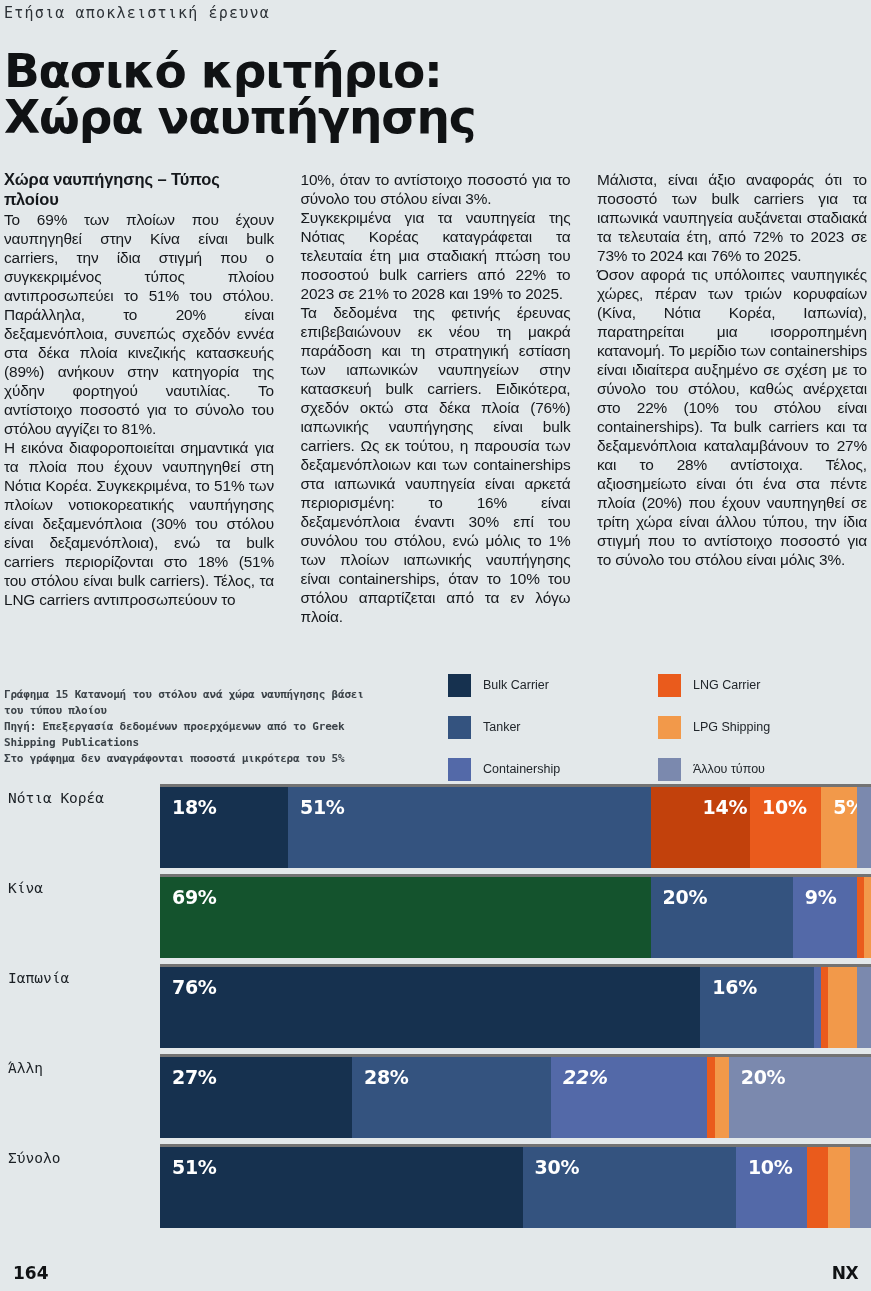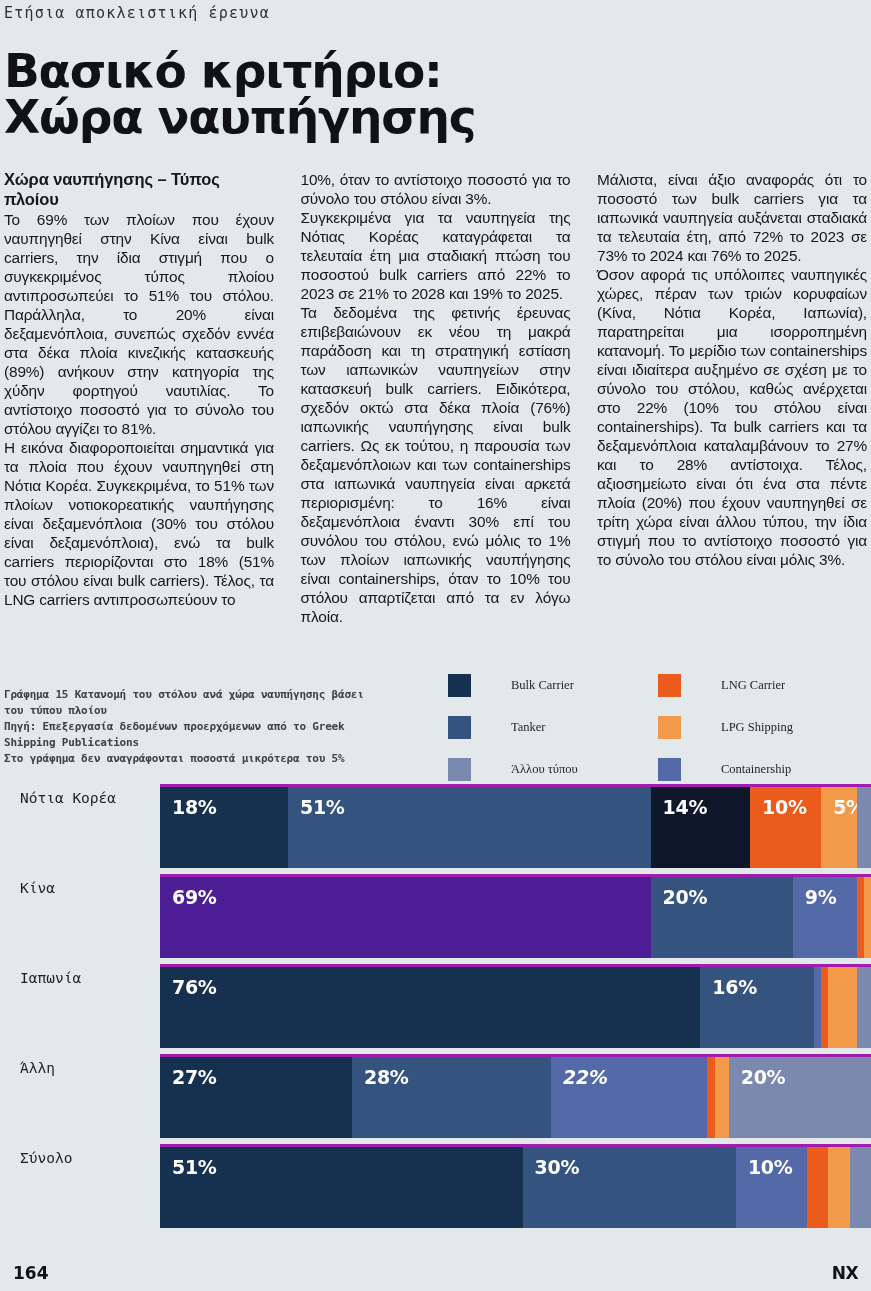--- a/index.html
+++ b/index.html
@@ -76,26 +76,25 @@
     display: flex;
     align-items: center;
     gap: 12px;
   }
   .legend-swatch {
     width: 23px;
     height: 23px;
     flex: 0 0 auto;
   }
   .legend-label {
-    font-family: Liberation Serif, serif;
+    font-family: Liberation Sans, sans-serif;
     font-size: 12.5px;
     color: #21262b;
     letter-spacing: 0px;
     white-space: nowrap;
-    margin-left: 28px;
   }
 
   
   .caption {
     position: absolute;
     left: 4px;
     top: 687px;
     width: 400px;
     font-family: "DejaVu Sans Mono", monospace;
     font-size: 11px;
@@ -117,28 +116,28 @@
     align-items: stretch;
     height: 90px;
   }
   .row-label {
     width: 160px;
     flex: 0 0 160px;
     font-family: "DejaVu Sans Mono", monospace;
     font-size: 14.5px;
     color: #1b2025;
     padding-top: 6px;
-    padding-left: 20px;
+    padding-left: 8px;
     letter-spacing: 0px;
   }
   .row-bar {
     flex: 1 1 auto;
     display: flex;
     height: 84px;
-    border-top: 3px solid #a21caf;
+    border-top: 3px solid #737373;
     overflow: hidden;
   }
   .seg {
     position: relative;
     display: flex;
     align-items: flex-start;
     overflow: hidden;
   }
   .seg-label {
     font-family: "DejaVu Sans", sans-serif;
@@ -222,55 +221,55 @@
     </div>
     <div class="legend-item">
       <span class="legend-swatch" style="background: rgb(52, 83, 127);"></span>
       <span class="legend-label">Tanker</span>
     </div>
     <div class="legend-item">
       <span class="legend-swatch" style="background: rgb(242, 153, 74);"></span>
       <span class="legend-label">LPG Shipping</span>
     </div>
     <div class="legend-item">
+      <span class="legend-swatch" style="background: rgb(83, 105, 168);"></span>
+      <span class="legend-label">Containership</span>
+    </div>
+    <div class="legend-item">
       <span class="legend-swatch" style="background: rgb(123, 137, 174);"></span>
       <span class="legend-label">Άλλου τύπου</span>
     </div>
-    <div class="legend-item">
-      <span class="legend-swatch" style="background: rgb(83, 105, 168);"></span>
-      <span class="legend-label">Containership</span>
-    </div>
   </div>
 
 <div class="chart" id="chart">
     <div class="chart-row">
       <div class="row-label">Νότια Κορέα</div>
       <div class="row-bar">
         <div class="seg" style="flex: 0 0 18%; background: rgb(22, 49, 79);">
           <span class="seg-label">18%</span>
         </div>
         <div class="seg" style="flex: 0 0 51%; background: rgb(52, 83, 127);">
           <span class="seg-label">51%</span>
         </div>
-        <div class="seg" style="flex: 0 0 14%; background: #0f172a;">
+        <div class="seg" style="flex: 0 0 14%; background: #c2410c; padding-left: 40px;">
           <span class="seg-label">14%</span>
         </div>
         <div class="seg" style="flex: 0 0 10%; background: rgb(234, 91, 28);">
           <span class="seg-label">10%</span>
         </div>
         <div class="seg" style="flex: 0 0 5%; background: rgb(242, 153, 74);">
           <span class="seg-label">5%</span>
         </div>
         <div class="seg" style="flex: 0 0 2%; background: rgb(123, 137, 174);"></div>
       </div>
     </div>
     <div class="chart-row">
       <div class="row-label">Κίνα</div>
       <div class="row-bar">
-        <div class="seg" style="flex: 0 0 69%; background: #4c1d95;">
+        <div class="seg" style="flex: 0 0 69%; background: #14532d;">
           <span class="seg-label">69%</span>
         </div>
         <div class="seg" style="flex: 0 0 20%; background: rgb(52, 83, 127);">
           <span class="seg-label">20%</span>
         </div>
         <div class="seg" style="flex: 0 0 9%; background: rgb(83, 105, 168);">
           <span class="seg-label">9%</span>
         </div>
         <div class="seg" style="flex: 0 0 1%; background: rgb(234, 91, 28);"></div>
         <div class="seg" style="flex: 0 0 1%; background: rgb(242, 153, 74);"></div>

